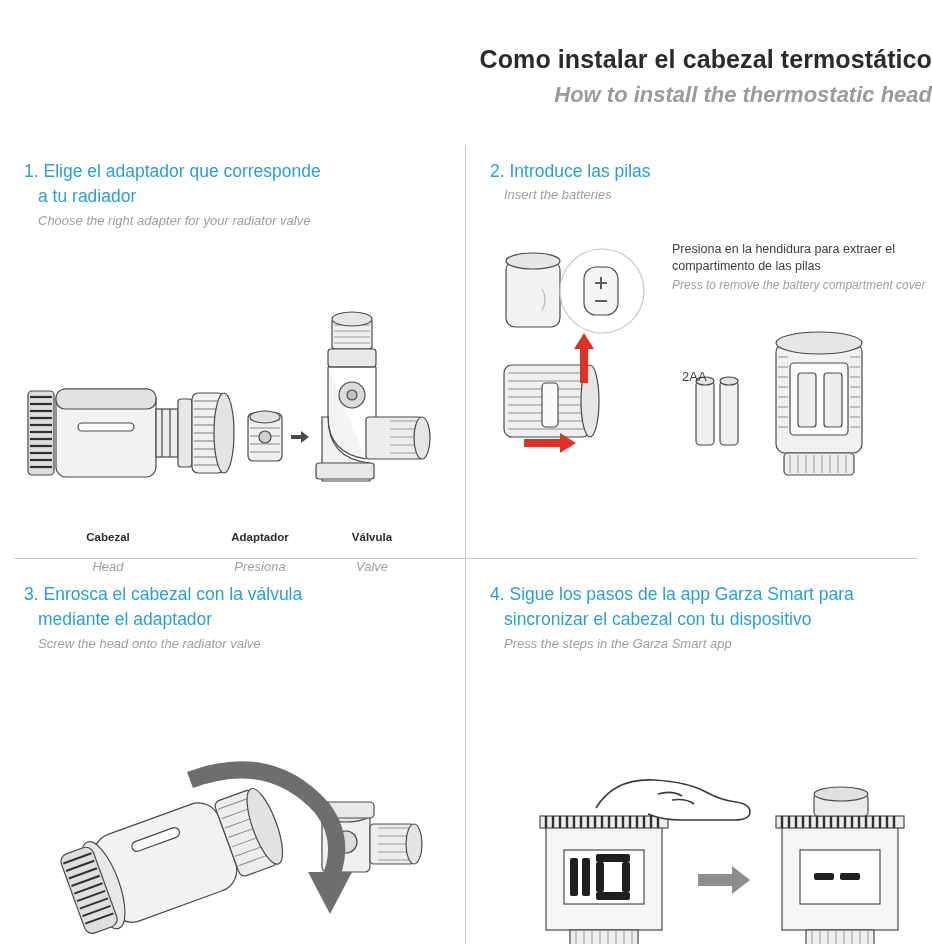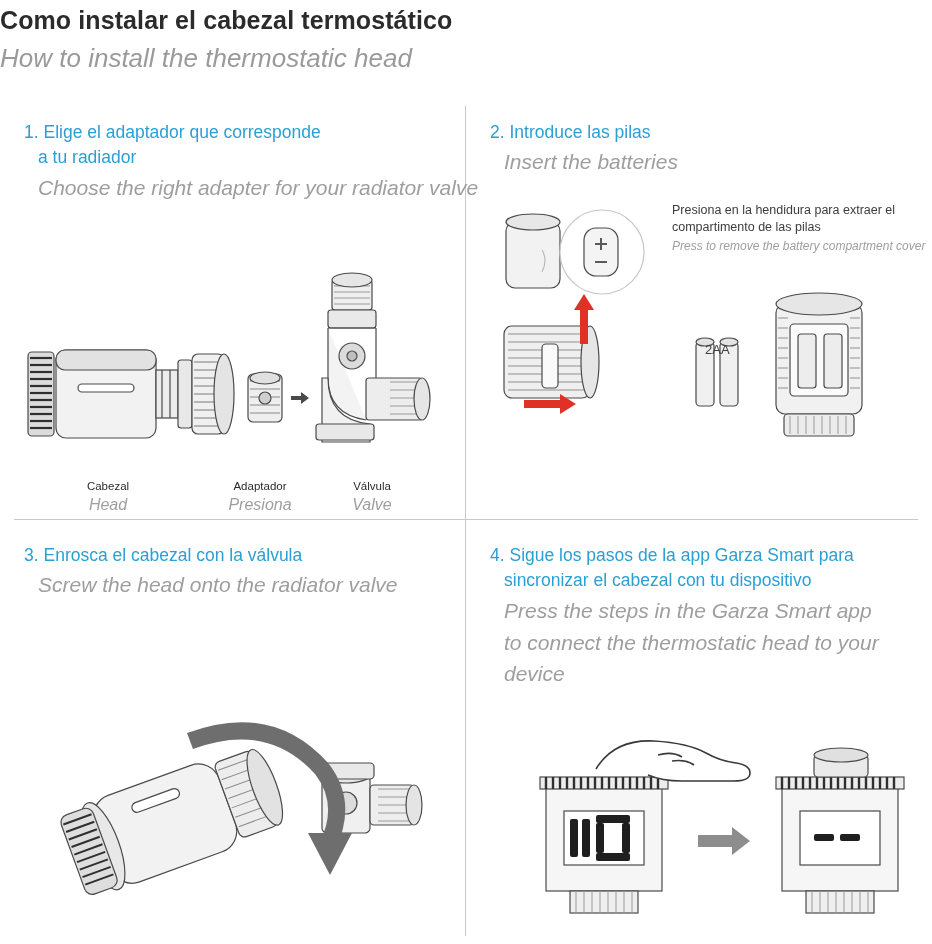--- a/index.html
+++ b/index.html
@@ -16,37 +16,38 @@
     position: relative;
   }
   .page {
     width: 932px;
     height: 944px;
     position: relative;
   }
 
   
   .header {
-    text-align: left;
+    text-align: right;
     padding-top: 4px;
+    margin-top: 39px;
   }
   .title-es {
     font-size: 25px;
     font-weight: bold;
     color: #2b2b2b;
     letter-spacing: 0.1px;
     margin: 0;
     line-height: 1.35;
   }
   .title-en {
-    font-size: 26px;
+    font-size: 22px;
     font-style: italic;
     color: #9a9a9a;
     margin: 4px 0 0 0;
-    font-weight: normal;
+    font-weight: bold;
     line-height: 1.3;
   }
 
   
   .grid {
     position: absolute;
     top: 98px;
     left: 0;
     width: 932px;
     height: 846px;
@@ -82,21 +83,21 @@
   }
   .step-es {
     color: #2b9fd4;
     font-size: 17.5px;
     line-height: 1.45;
     margin: 0;
     font-weight: normal;
   }
   .step-en {
     color: #9e9e9e;
-    font-size: 21px;
+    font-size: 13px;
     font-style: italic;
     line-height: 1.45;
     margin: 2px 0 0 0;
   }
   .step-es .indent { display: block; padding-left: 14px; }
 
   .note-box {
     position: absolute;
     left: 672px;
     top: 106px;
@@ -116,26 +117,26 @@
     margin: 2px 0 0 0;
   }
 
   .caption {
     position: absolute;
     text-align: center;
     width: 120px;
   }
   .cap-es {
     font-size: 11.5px;
-    font-weight: normal;
+    font-weight: bold;
     color: #2b2b2b;
-    margin: 4px;
+    margin: 16px;
   }
   .cap-en {
-    font-size: 16px;
+    font-size: 13px;
     font-style: italic;
     color: #9e9e9e;
     margin: 1px 0 0 0;
   }
   .batt-label {
     position: absolute;
     font-size: 13px;
     color: #3c3c3c;
   }
 
@@ -367,28 +368,29 @@
               <line x1="330" y1="222" x2="330" y2="240"></line>
               <line x1="338" y1="222" x2="338" y2="240"></line>
               <line x1="346" y1="222" x2="346" y2="240"></line>
               <line x1="354" y1="222" x2="354" y2="240"></line>
               <line x1="362" y1="222" x2="362" y2="240"></line>
             </g>
           </g>
         </svg>
       </div>
 
-      <div class="batt-label" style="left:216px; top:244px;margin-left:23px;">2AA</div>
+      <div class="batt-label" style="left:216px; top:232px;">2AA</div>
     </div>
 
     <div class="cell cell-3">
       <div class="step-head">
         <p class="step-es">
           <span>3.</span>
           <span>Enrosca el cabezal con la válvula</span>
+          <span class="indent">mediante el adaptador</span>
         </p>
         <p class="step-en" style="padding-left:14px">Screw the head onto the radiator valve</p>
       </div>
 
       <div class="art" style="left:22px; top:178px;">
         <svg width="430" height="236" viewBox="0 0 430 236">
           <g stroke="#4a4a4a" fill="none" stroke-width="1.2">
 
             <g transform="rotate(-20 150 120)">
               <rect x="76" y="76" width="132" height="92" rx="22" fill="#f2f2f2"></rect>
@@ -444,21 +446,20 @@
     </div>
 
     <div class="cell cell-4">
       <div class="step-head">
         <p class="step-es">
           <span>4.</span>
           <span>Sigue los pasos de la app Garza Smart para</span>
           <span class="indent">sincronizar el cabezal con tu dispositivo</span>
         </p>
         <p class="step-en" style="padding-left:14px">Press the steps in the Garza Smart app</p>
-        <p class="step-en" style="padding-left:14px">to connect the thermostatic head to your device</p>
       </div>
 
       <div class="art" style="left:60px; top:218px;">
         <svg width="400" height="208" viewBox="0 0 400 208">
           <g stroke="#4a4a4a" fill="none" stroke-width="1.2">
 
             <rect x="20" y="48" width="116" height="104" fill="#f6f6f6"></rect>
             <rect x="14" y="38" width="128" height="12" fill="#ededed"></rect>
             <g stroke="#2f2f2f" stroke-width="2.4">
               <line x1="20" y1="38" x2="20" y2="50"></line>

